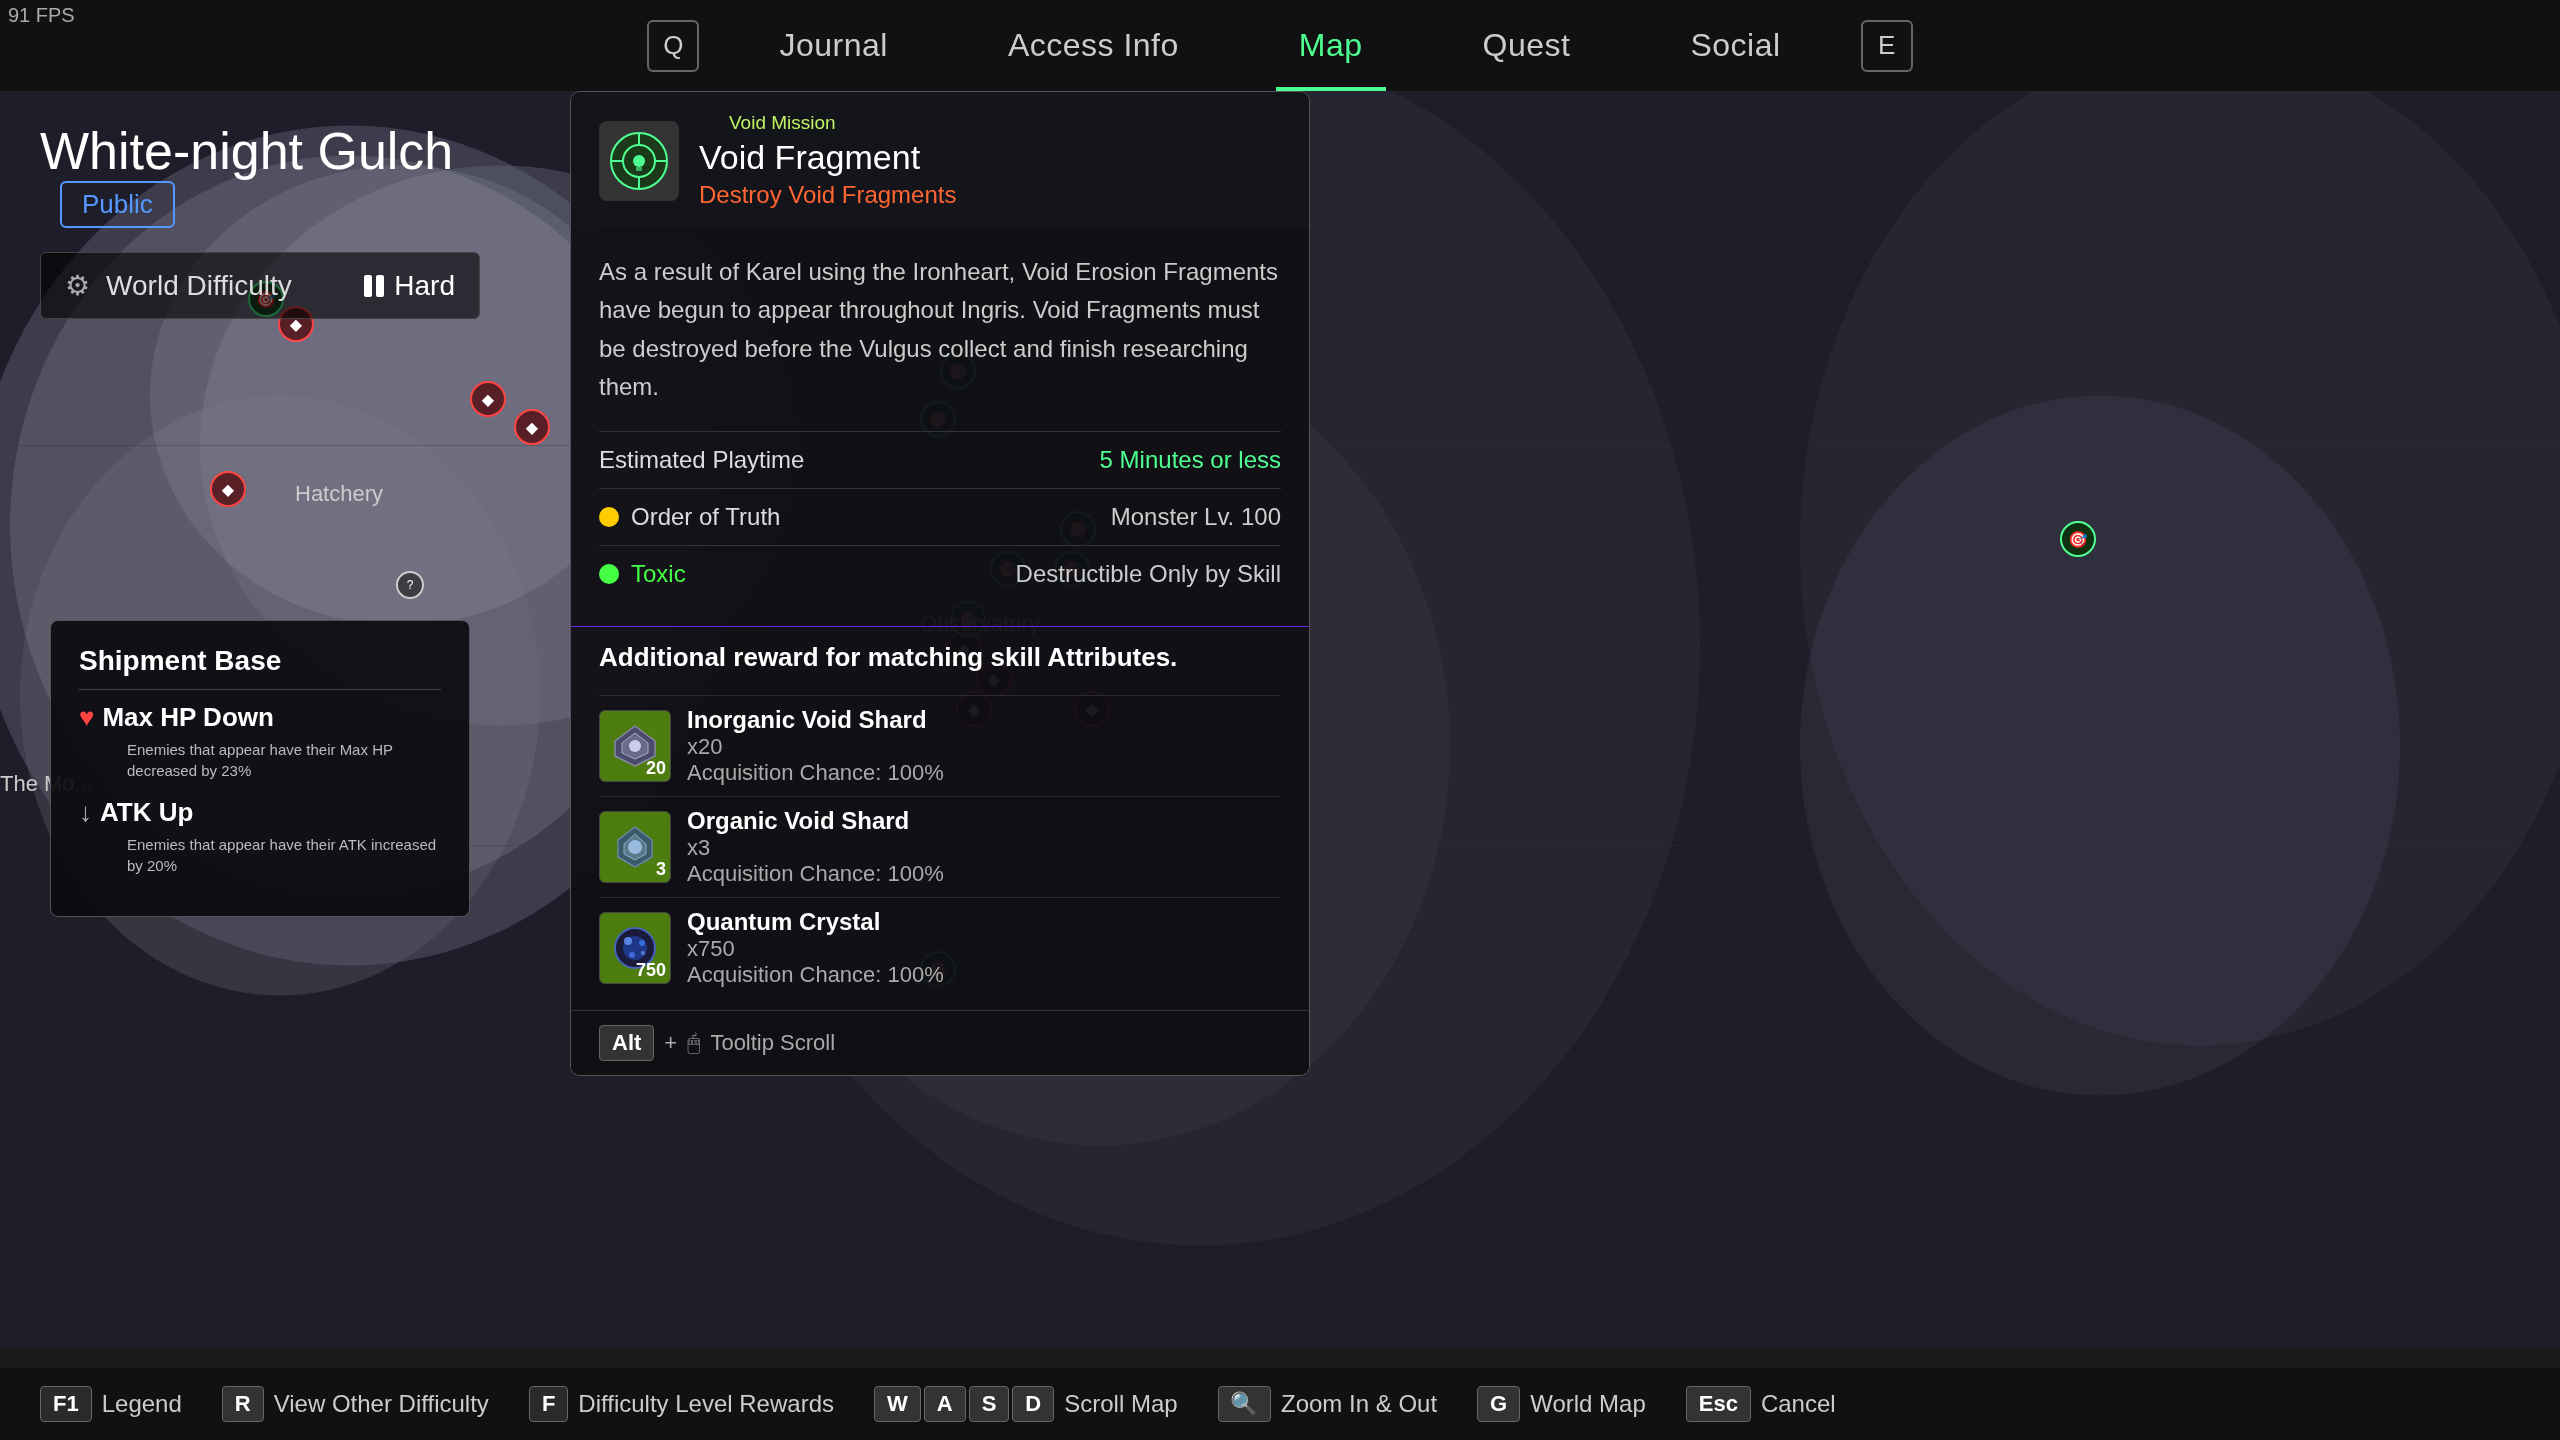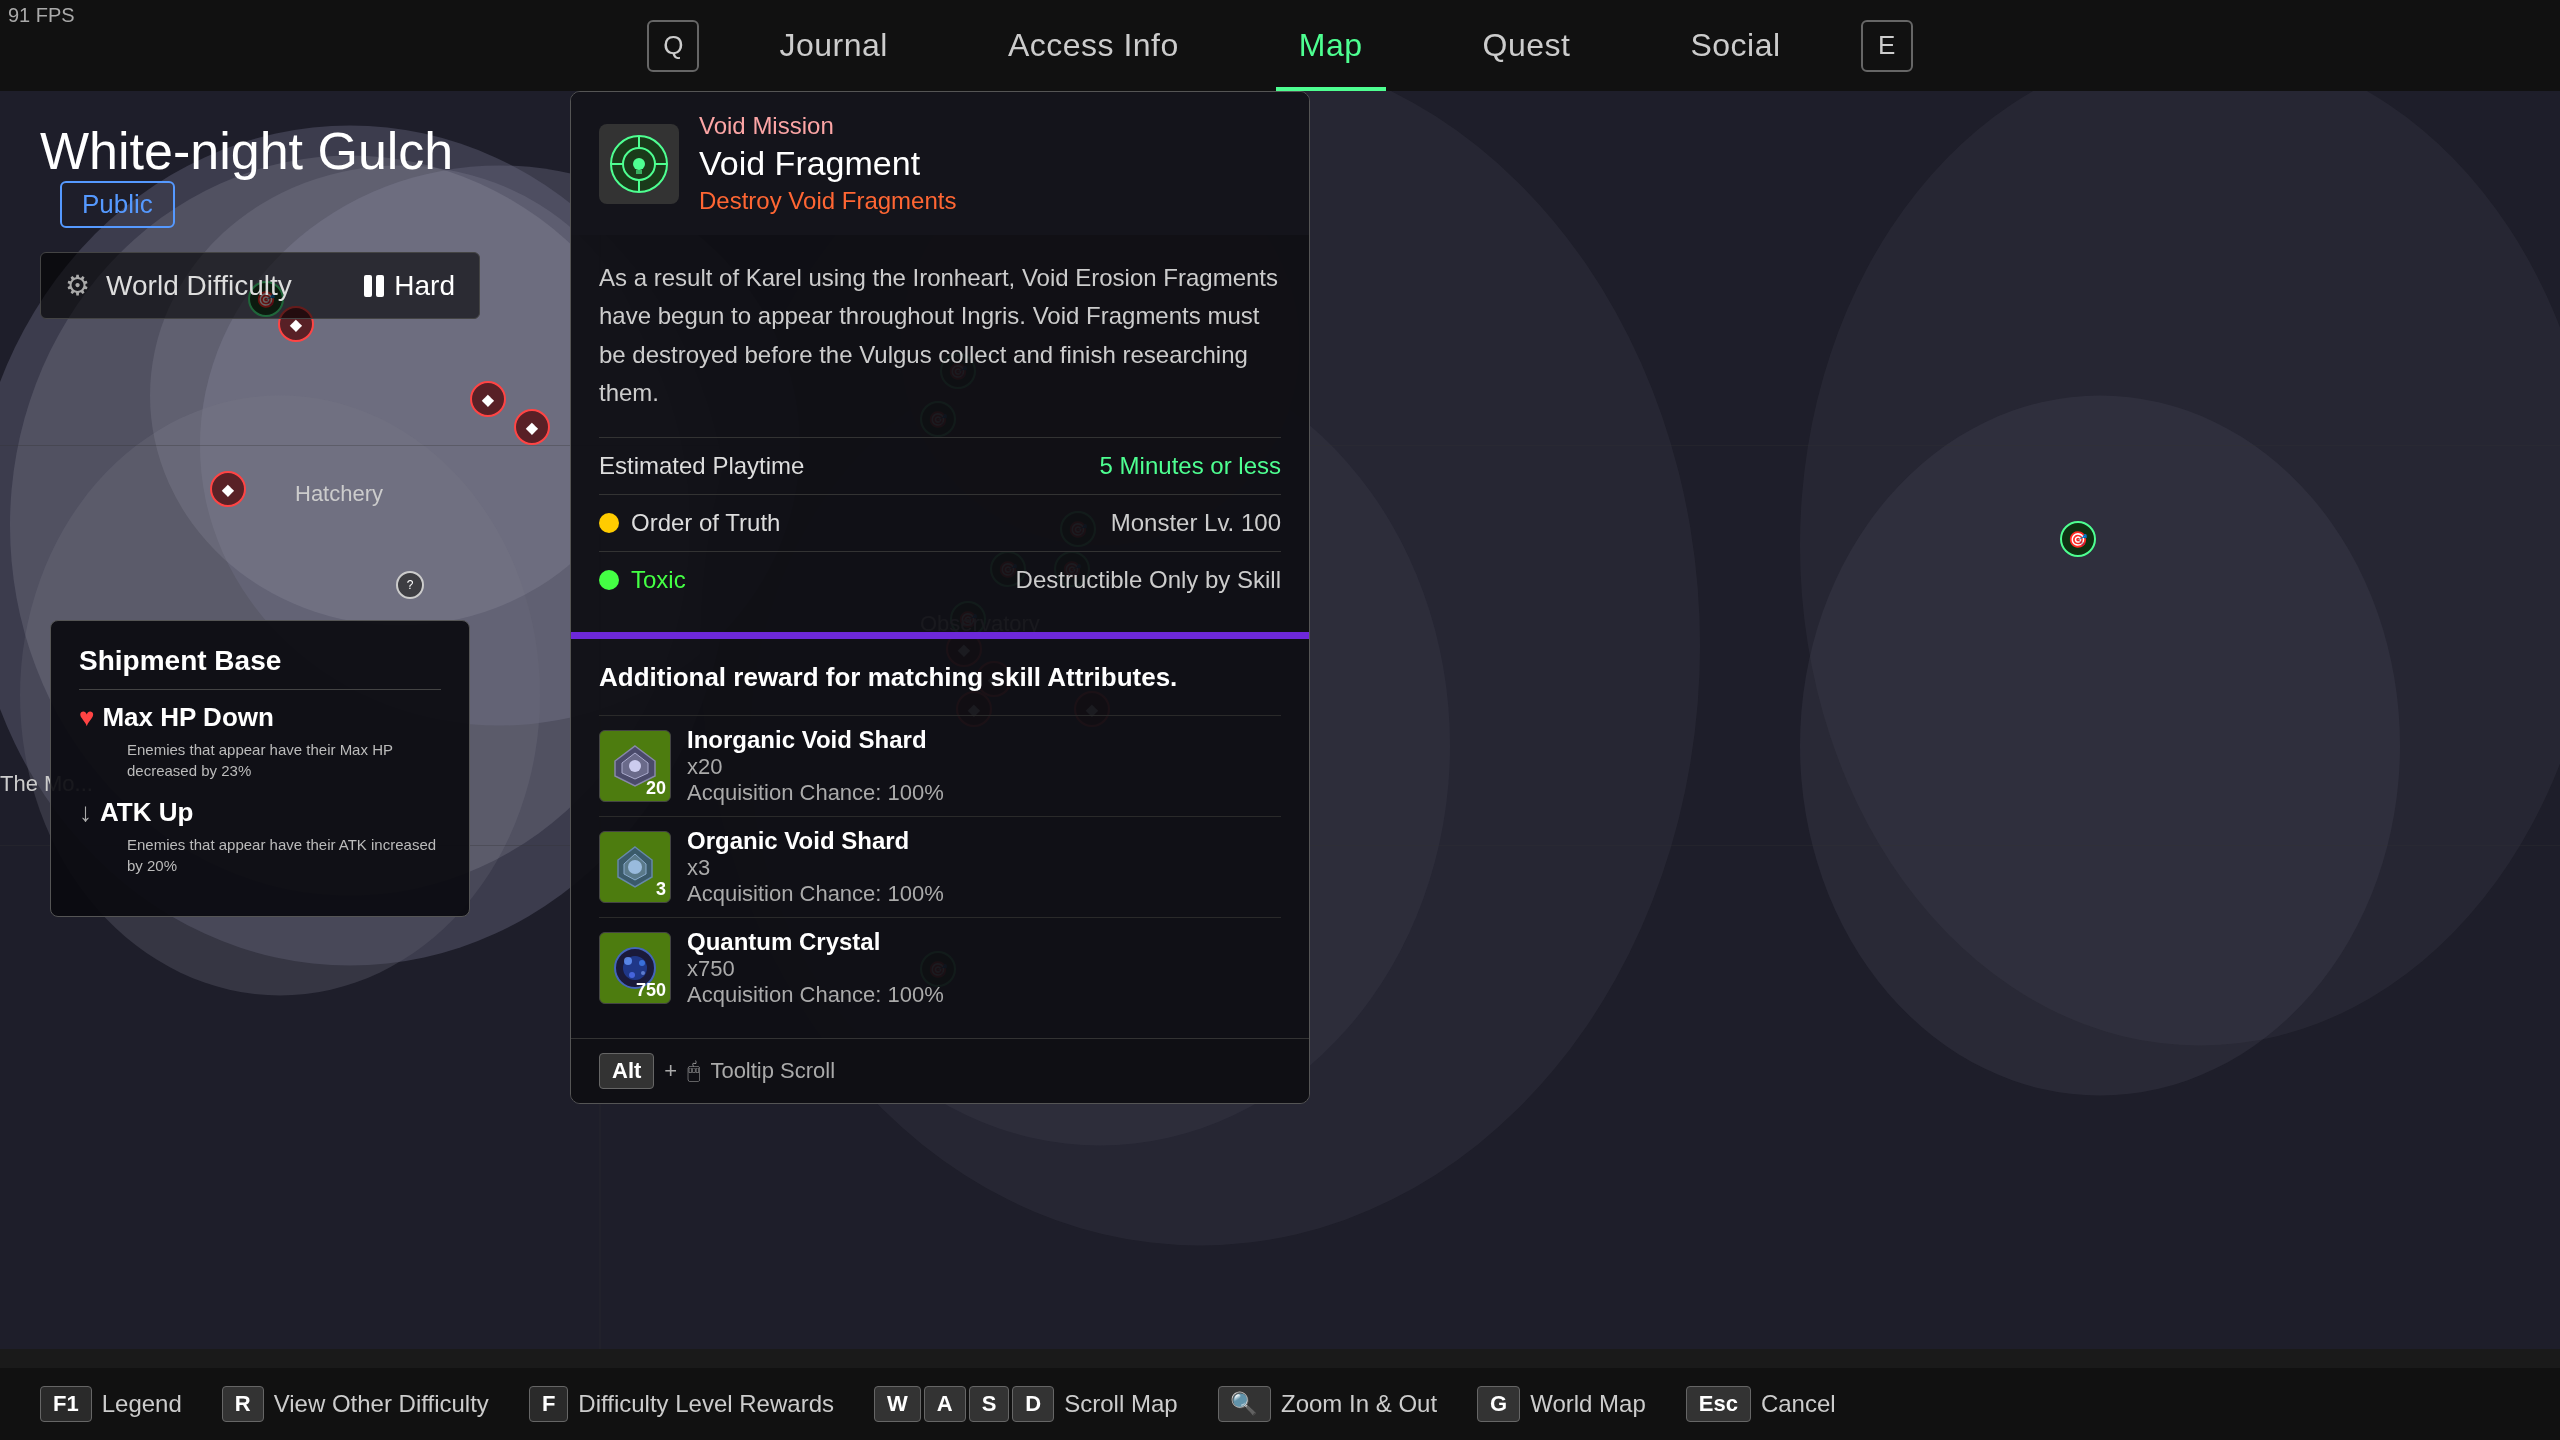--- a/index.html
+++ b/index.html
@@ -210,23 +210,24 @@
       width: 80px;
       height: 80px;
       background: #333;
       border-radius: 8px;
       display: flex;
       align-items: center;
       justify-content: center;
       font-size: 36px;
     }
     .mission-type {
-      font-size: 24px;
-      color: #fca5a5;
+      font-size: 19px;
+      color: #bef264;
       margin-bottom: 4px;
+      margin-left: 30px;
     }
     .mission-name {
       font-size: 34px;
       font-weight: 400;
       color: #fff;
       margin-bottom: 4px;
     }
     .mission-subtitle {
       font-size: 24px;
       color: #ff6633;
@@ -280,22 +281,22 @@
       color: #ddd;
       flex: 1;
     }
     .attr-name.toxic { color: #44ff44; }
     .attr-value {
       font-size: 24px;
       color: #ccc;
     }
 
     .rewards-section {
-      padding: 20px 28px;
-      border-top: 7px solid #6d28d9;
+      padding: 12px 28px;
+      border-top: 1px solid #6d28d9;
     }
     .rewards-title {
       font-size: 26px;
       font-weight: 700;
       color: #fff;
       margin-bottom: 20px;
       line-height: 1.4;
     }
     .reward-item {
       display: flex;

